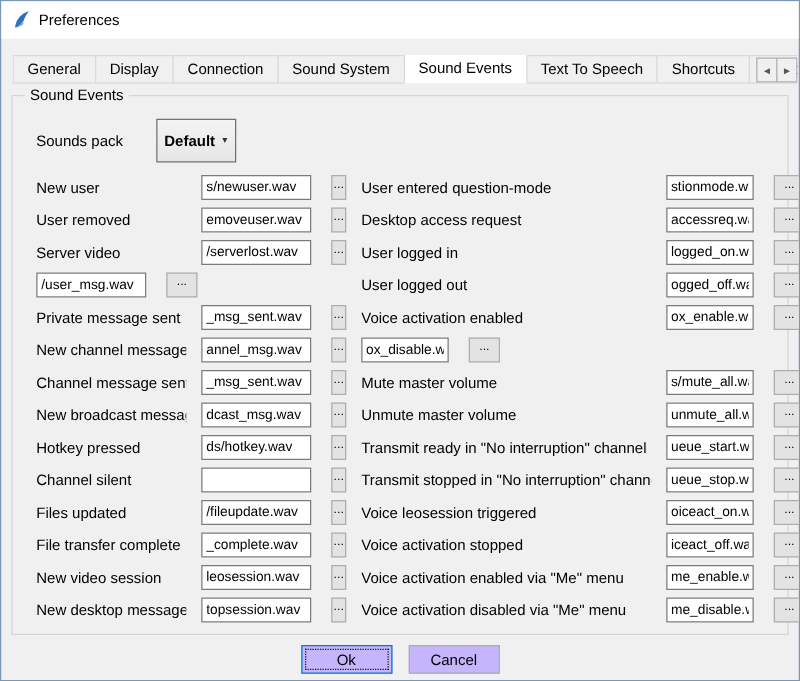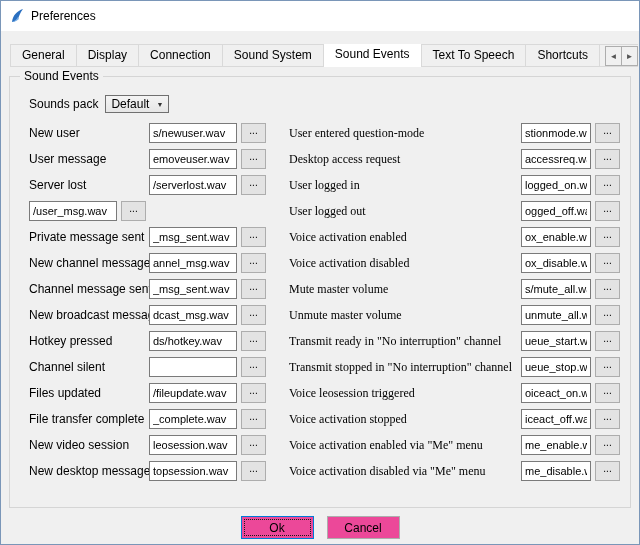--- a/index.html
+++ b/index.html
@@ -66,62 +66,63 @@
     position: relative;
     margin: 9px 8px 0 8px;
     height: 432px;
     border: 1px solid #d5d5d5;
     padding: 10px 6px 0 19px;
   }
   .groupbox > .legend {
     position: absolute; top: -8px; left: 10px;
     background: #f0f0f0; padding: 0 4px;
   }
-  .packrow { display: flex; align-items: center; margin: 8px 0 2px; }
+  .packrow { display: flex; align-items: center; margin: 8px 0 2px; gap: 20px; }
   .packrow .plabel { margin-right: 7px; }
   .combo {
-    width: 64px; height: 18px;
+    width: 64px; height: 35px;
     border: 1px solid #707070;
     background: linear-gradient(#f4f4f4, #e6e6e6);
     display: flex; align-items: center;
     padding: 0 5px;
+    font-weight: bold;
   }
   .combo .arrow { margin-left: auto; font-size: 7px; color: #333; }
   
   .cols { display: flex; margin-top: 7px; }
   .col-left { width: 248px; flex: none; }
   .col-right { margin-left: 12px; flex: none; }
-  .row { height: 26px; display: flex; align-items: center; }
+  .row { height: 26px; display: flex; align-items: center; gap: 12px; }
   .lbl { flex: none; overflow: hidden; white-space: nowrap; }
   .txt {
     flex: none; height: 20px;
     border: 1px solid #7a7a7a;
     background: #fff;
     padding: 0 3px;
     font-family: "Liberation Sans", sans-serif;
     font-size: 11px;
   }
   .col-left .lbl { width: 120px; }
   .col-left .txt { width: 88px; }
-  .col-right .lbl { width: 232px; font-family: Liberation Serif, serif; }
+  .col-right .lbl { width: 232px; }
   .col-right .txt { width: 70px; }
   .browse {
     margin-left: 4px;
     width: 25px; height: 20px;
     border: 1px solid #adadad;
     background: #e3e3e3;
     font-size: 10px; line-height: 10px;
     display: flex; align-items: center; justify-content: center;
     padding-bottom: 4px;
   }
   
   .footer { display: flex; justify-content: center; gap: 13px; margin-top: 8px; }
   .btn {
     width: 73px; height: 23px;
-    background: #ec4899;
+    background: #c4b5fd;
     border: 1px solid #adadad;
     font-family: "Liberation Sans", sans-serif;
     font-size: 12px;
   }
   .btn.ok {
     border-color: #0078d7;
     outline: 1px dotted #1a1a1a;
     outline-offset: -4px;
   }
 </style>
@@ -166,26 +167,26 @@
   </div>
 
   <div class="cols">
     <div class="col-left" id="left-col">
         <div class="row">
           <span class="lbl">New user</span>
           <input type="text" class="txt" value="s/newuser.wav" style="">
           <button class="browse">...</button>
         </div>
         <div class="row">
-          <span class="lbl">User message</span>
+          <span class="lbl">User removed</span>
           <input type="text" class="txt" value="emoveuser.wav" style="">
           <button class="browse">...</button>
         </div>
         <div class="row">
-          <span class="lbl">Server lost</span>
+          <span class="lbl">Server video</span>
           <input type="text" class="txt" value="/serverlost.wav" style="">
           <button class="browse">...</button>
         </div>
         <div class="row">
           <input type="text" class="txt" value="/user_msg.wav" style="">
           <button class="browse">...</button>
         </div>
         <div class="row">
           <span class="lbl">Private message sent</span>
           <input type="text" class="txt" value="_msg_sent.wav" style="">
@@ -257,21 +258,20 @@
           <span class="lbl">User logged out</span>
           <input type="text" class="txt" value="ogged_off.wav" style="">
           <button class="browse">...</button>
         </div>
         <div class="row">
           <span class="lbl">Voice activation enabled</span>
           <input type="text" class="txt" value="ox_enable.wav" style="">
           <button class="browse">...</button>
         </div>
         <div class="row">
-          <span class="lbl">Voice activation disabled</span>
           <input type="text" class="txt" value="ox_disable.wav" style="">
           <button class="browse">...</button>
         </div>
         <div class="row">
           <span class="lbl">Mute master volume</span>
           <input type="text" class="txt" value="s/mute_all.wav" style="">
           <button class="browse">...</button>
         </div>
         <div class="row">
           <span class="lbl">Unmute master volume</span>

